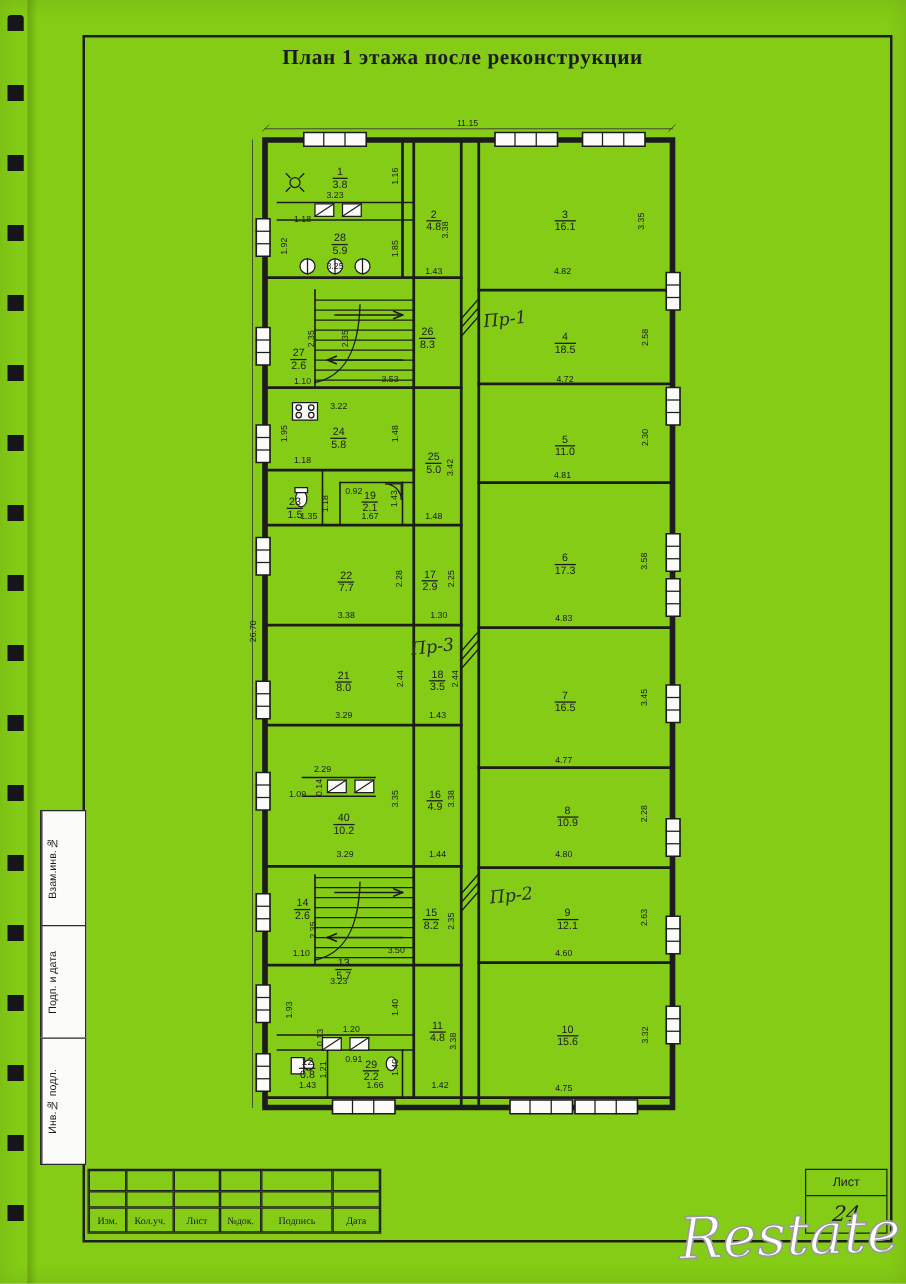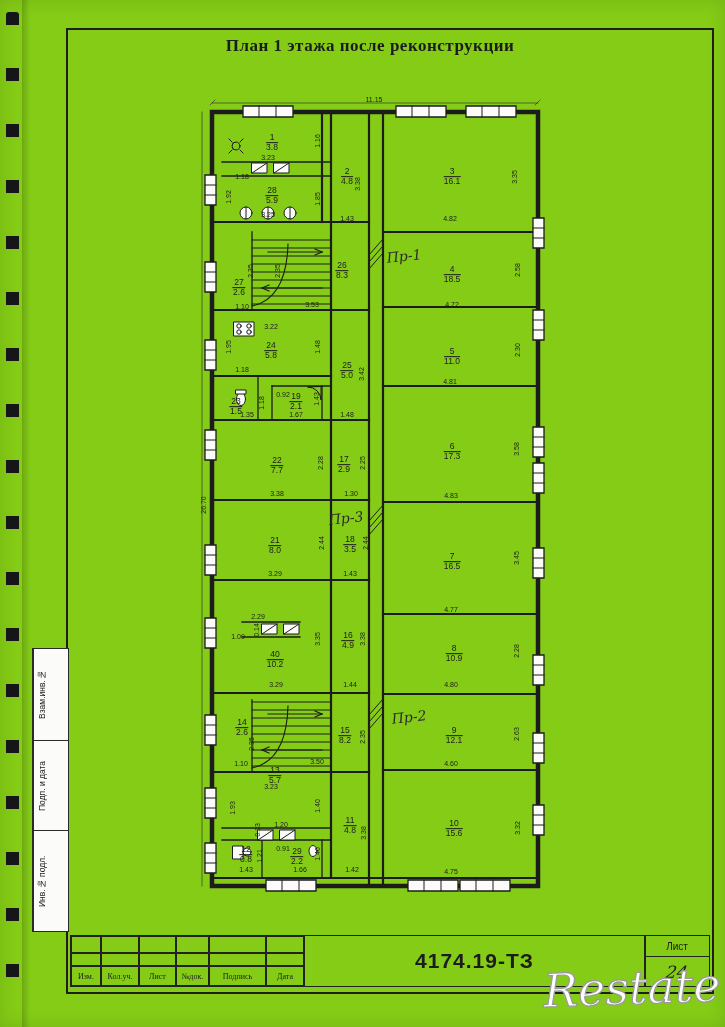--- a/index.html
+++ b/index.html
@@ -467,21 +467,20 @@
     <div class="cell"></div>
     <div class="cell"></div>
     <div class="cell"></div>
     <div class="cell">Изм.</div>
     <div class="cell">Кол.уч.</div>
     <div class="cell">Лист</div>
     <div class="cell">№док.</div>
     <div class="cell">Подпись</div>
     <div class="cell">Дата</div>
   </div>
-  <div class="tb-doc">4174.19-ТЗ</div>
   <div class="tb-sheet">
     <div class="slabel">Лист</div>
     <div class="snum">24</div>
   </div>
 
   <svg class="watermark" width="190" height="72" viewBox="0 0 190 72">
     <text x="4" y="52" font-family="DejaVu Serif, serif" font-style="italic" font-size="46" fill="#ffffff" stroke="#9a9a9a" stroke-width="1.3" transform="rotate(-2 4 52)">Restate</text>
   </svg>
 
 </div>

